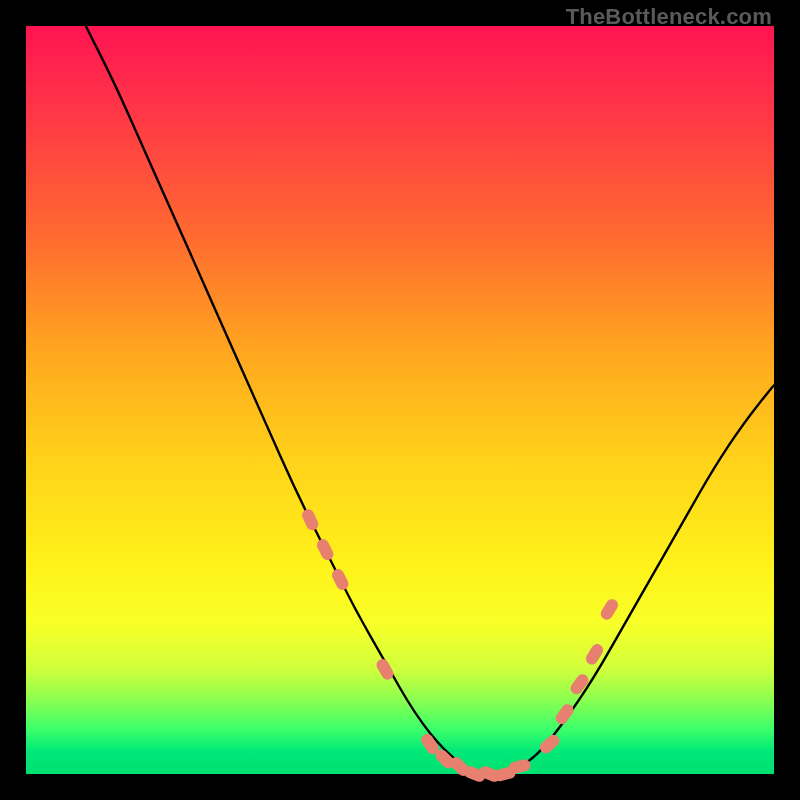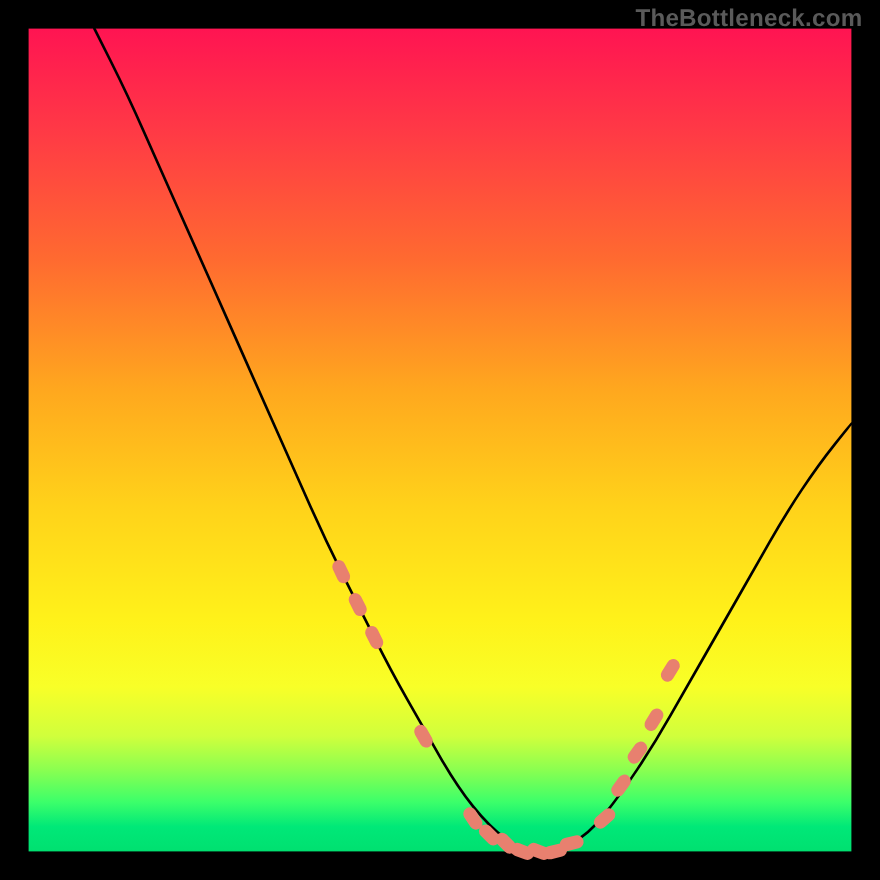--- a/index.html
+++ b/index.html
@@ -38,21 +38,21 @@
       #d0ff3c 86%,
       #8cff50 90%,
       #3cff6a 94%,
       #00e878 97%,
       #00e070 100%
     );
   }
   .watermark {
     position: absolute;
     top: 4px;
-    right: 16px;
+    right: 28px;
     color: #5a5a5a;
     font-size: 22px;
     font-weight: 600;
     letter-spacing: 0.2px;
     user-select: none;
   }
   svg.overlay {
     position: absolute;
     left: 26px;
     top: 26px;

